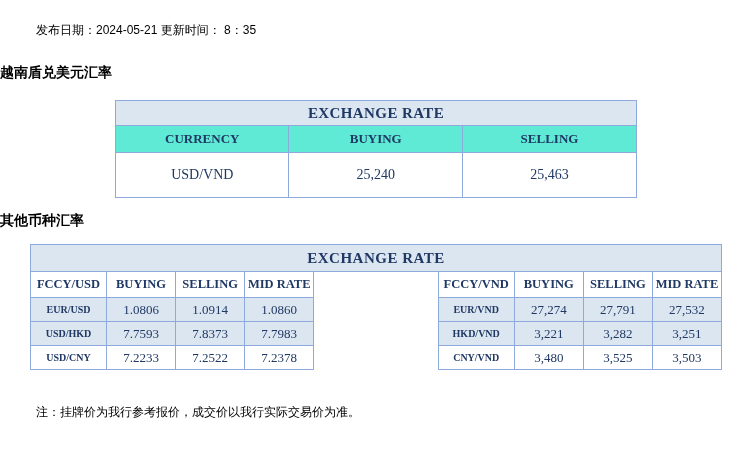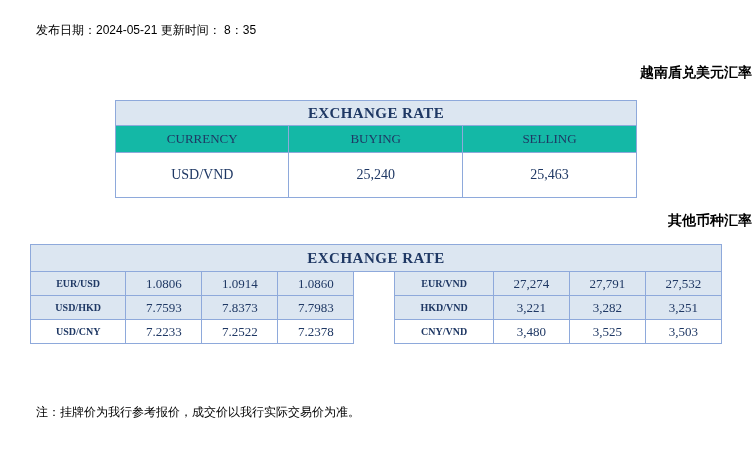--- a/index.html
+++ b/index.html
@@ -20,21 +20,21 @@
     left: 36px;
     top: 22px;
     font-family: "Liberation Sans", sans-serif;
     font-size: 12px;
     color: #000000;
     white-space: pre;
   }
   .section-title {
     position: absolute;
     width: 752px;
-    text-align: right;
+    text-align: left;
     font-family: "Liberation Sans", sans-serif;
     font-weight: bold;
     font-size: 14px;
     color: #000000;
   }
   #title-main { top: 64px; }
   #title-other { top: 212px; }
 
   table {
     border-collapse: collapse;
@@ -54,22 +54,22 @@
     color: #1f3864;
   }
   .tbl-top .hdr-main {
     background: #dce6f1;
     font-weight: bold;
     font-size: 15px;
     letter-spacing: .4px;
     height: 22px;
   }
   .tbl-top .hdr-sub {
-    background: #14b8a6;
-    font-weight: normal;
+    background: #5eead4;
+    font-weight: bold;
     font-size: 13px;
     height: 24px;
   }
   .tbl-top .cell {
     background: #ffffff;
     font-size: 14px;
     height: 42px;
   }
 
   
@@ -148,20 +148,31 @@
   </tbody>
 </table>
 
 <div class="section-title" id="title-other">其他币种汇率</div>
 
 <table class="tbl-bottom">
   <tbody>
     <tr>
       <td class="grand-hdr" colspan="9">EXCHANGE  RATE</td>
     </tr>
+    <tr>
+      <td class="col-hdr" style="width:11%">FCCY/USD</td>
+      <td class="col-hdr" style="width:10%">BUYING</td>
+      <td class="col-hdr" style="width:10%">SELLING</td>
+      <td class="col-hdr" style="width:10%">MID RATE</td>
+      <td class="gap-cell"></td>
+      <td class="col-hdr" style="width:11%">FCCY/VND</td>
+      <td class="col-hdr" style="width:10%">BUYING</td>
+      <td class="col-hdr" style="width:10%">SELLING</td>
+      <td class="col-hdr" style="width:10%">MID RATE</td>
+    </tr>
 
     <tr class="alt">
       <td class="pair">EUR/USD</td>
       <td>1.0806</td>
       <td>1.0914</td>
       <td>1.0860</td>
       <td class="gap-cell"></td>
       <td class="pair">EUR/VND</td>
       <td>27,274</td>
       <td>27,791</td>

